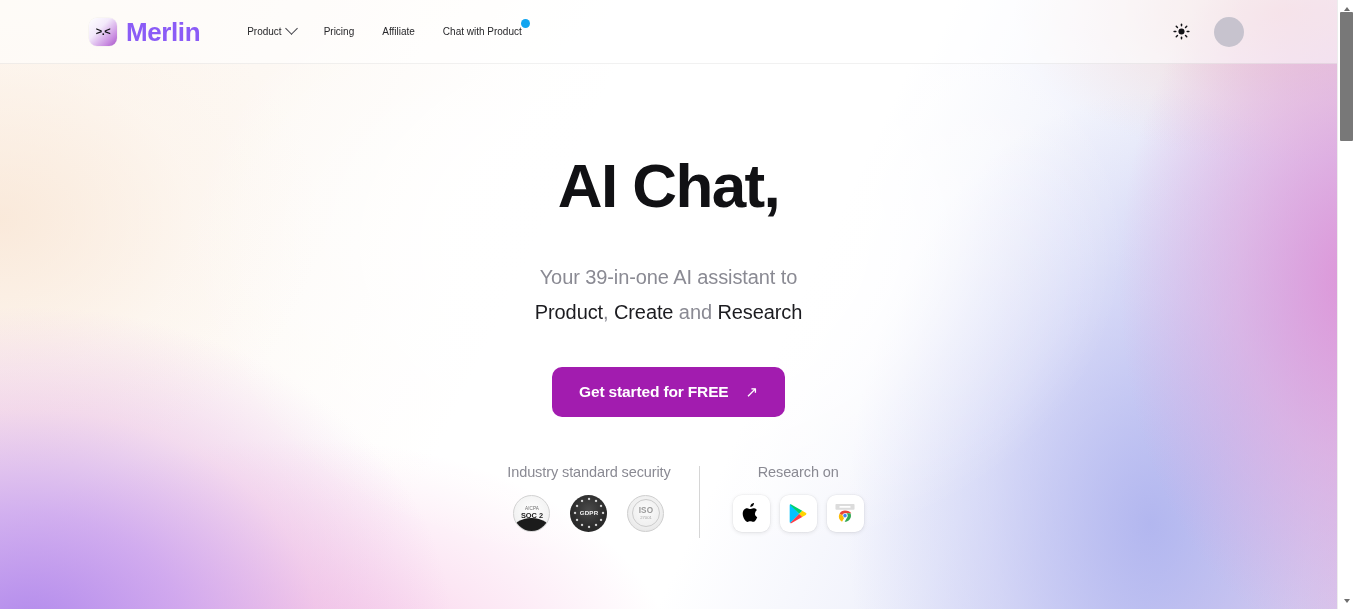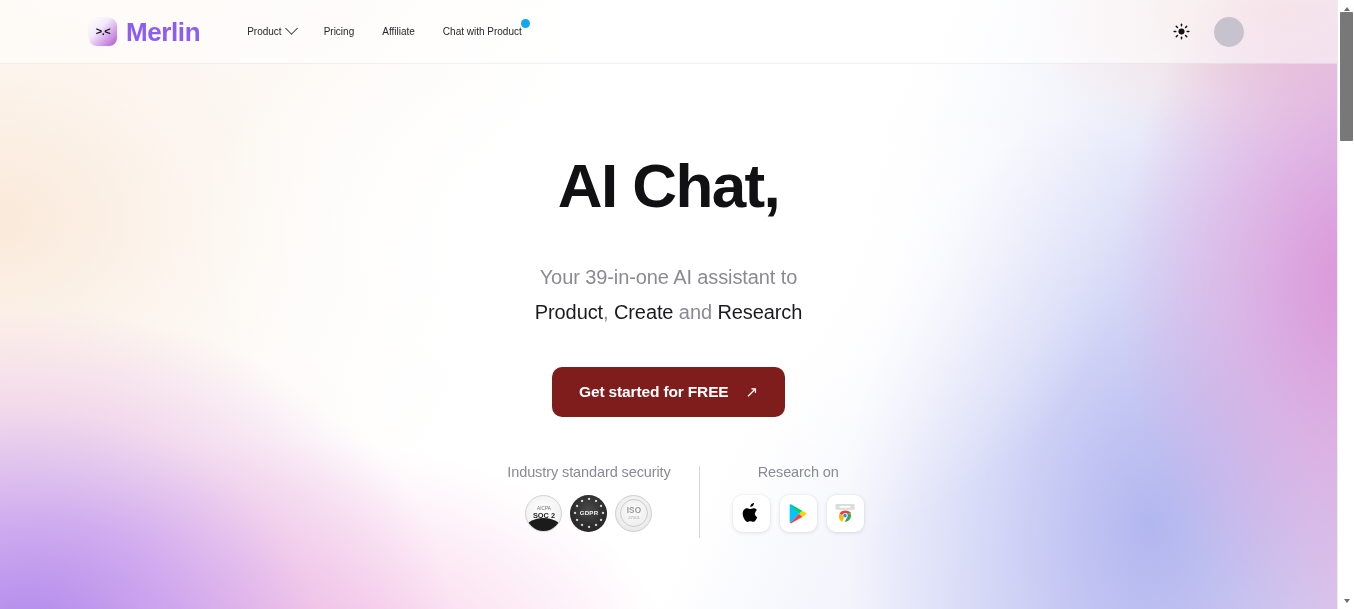--- a/index.html
+++ b/index.html
@@ -232,21 +232,21 @@
     color: #8a8a93;
     letter-spacing: -0.1px;
   }
   .hero-sub .strong { color: #1c1c20; }
 
   .cta {
     margin-top: 37px;
     display: inline-flex;
     align-items: center;
     gap: 17px;
-    background: #7f1d1d;
+    background: #a21caf;
     color: #ffffff;
     font-size: 15.5px;
     font-weight: 700;
     letter-spacing: -0.15px;
     padding: 16px 27px;
     border: none;
     border-radius: 10px;
     cursor: pointer;
     font-family: "Liberation Sans", sans-serif;
   }
@@ -277,21 +277,21 @@
     letter-spacing: -0.1px;
     margin-bottom: 15px;
   }
   .trust-divider {
     width: 1px;
     height: 72px;
     background: rgba(0,0,0,0.16);
     margin-top: 2px;
   }
 
-  .badge-group { display: flex; align-items: center; gap: 8px; }
+  .badge-group { display: flex; align-items: center; gap: 20px; }
 
   .badge { width: 37px; height: 37px; border-radius: 50%; position: relative; }
 
   
   .badge-soc {
     background: radial-gradient(circle at 50% 42%, #ffffff 0%, #f3f3f3 62%, #e3e3e3 100%);
     border: 1.5px solid #d2d2d2;
     overflow: hidden;
     display: flex;
     align-items: center;

